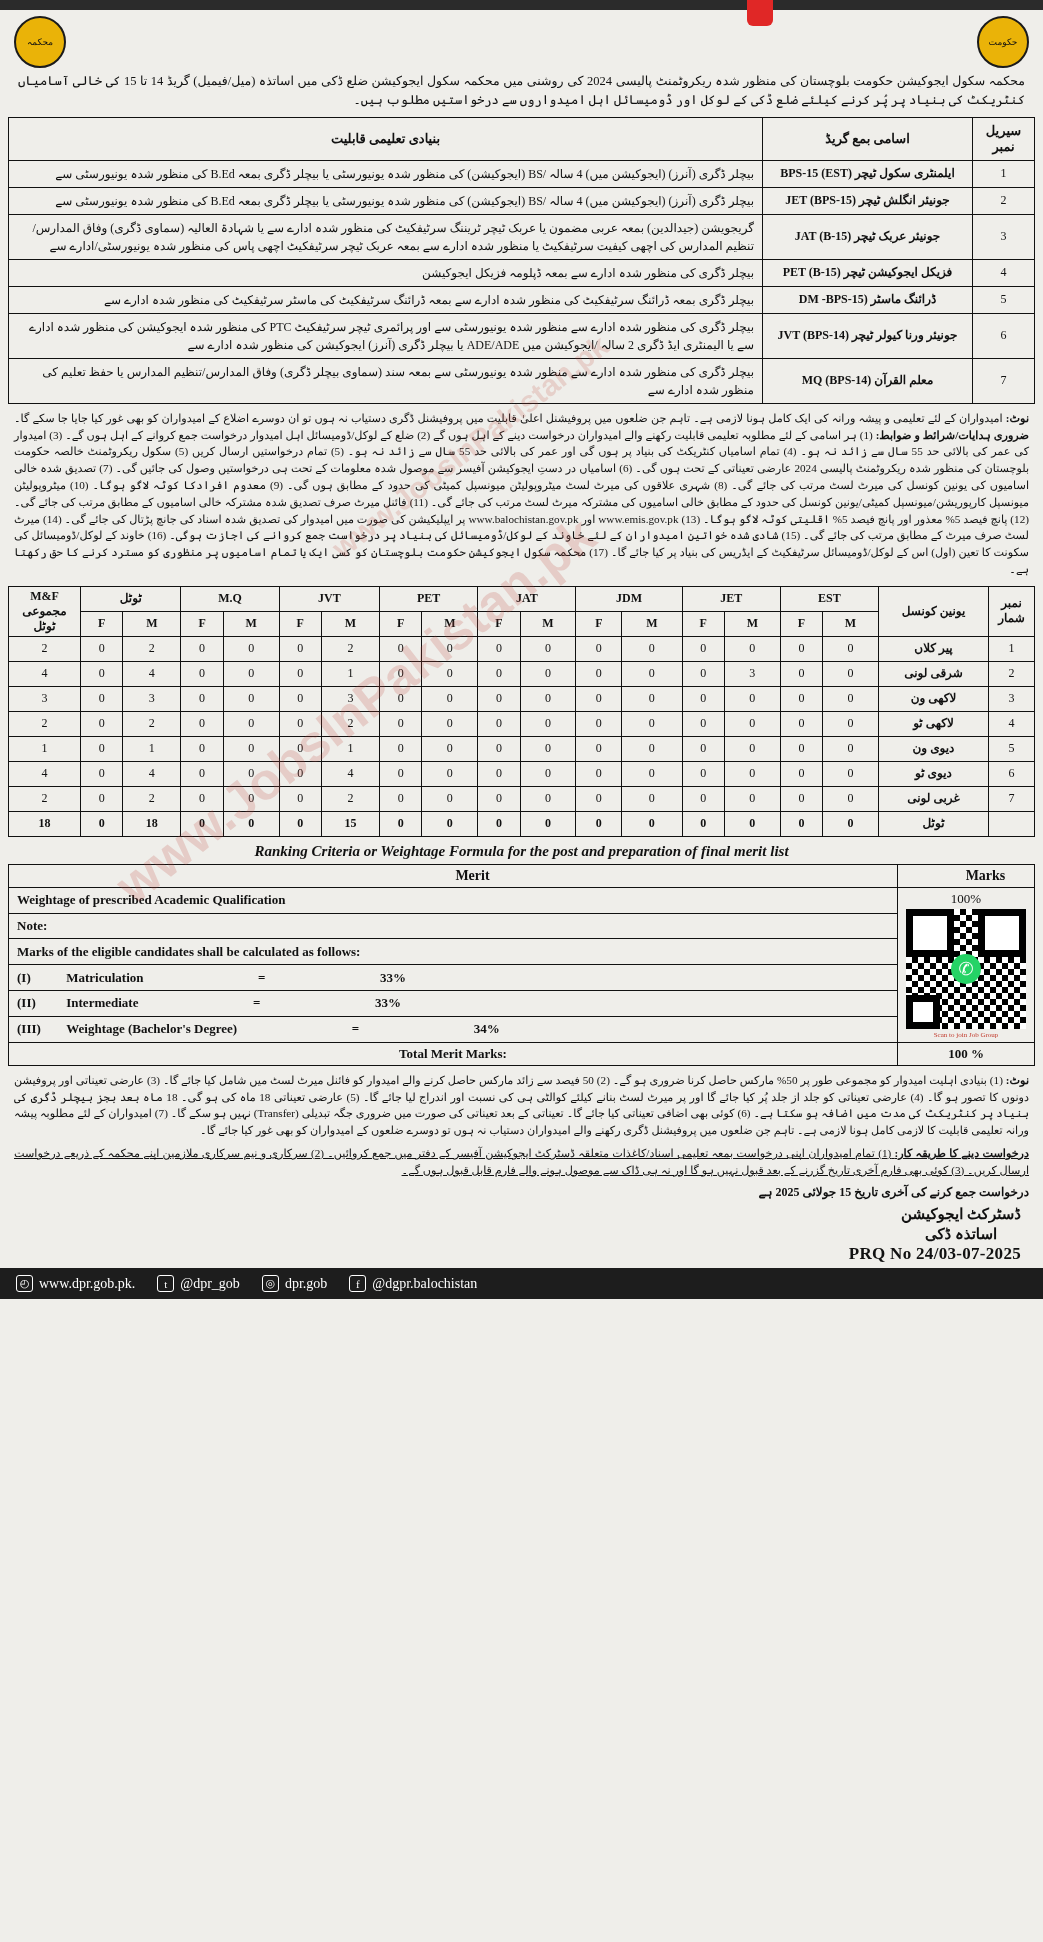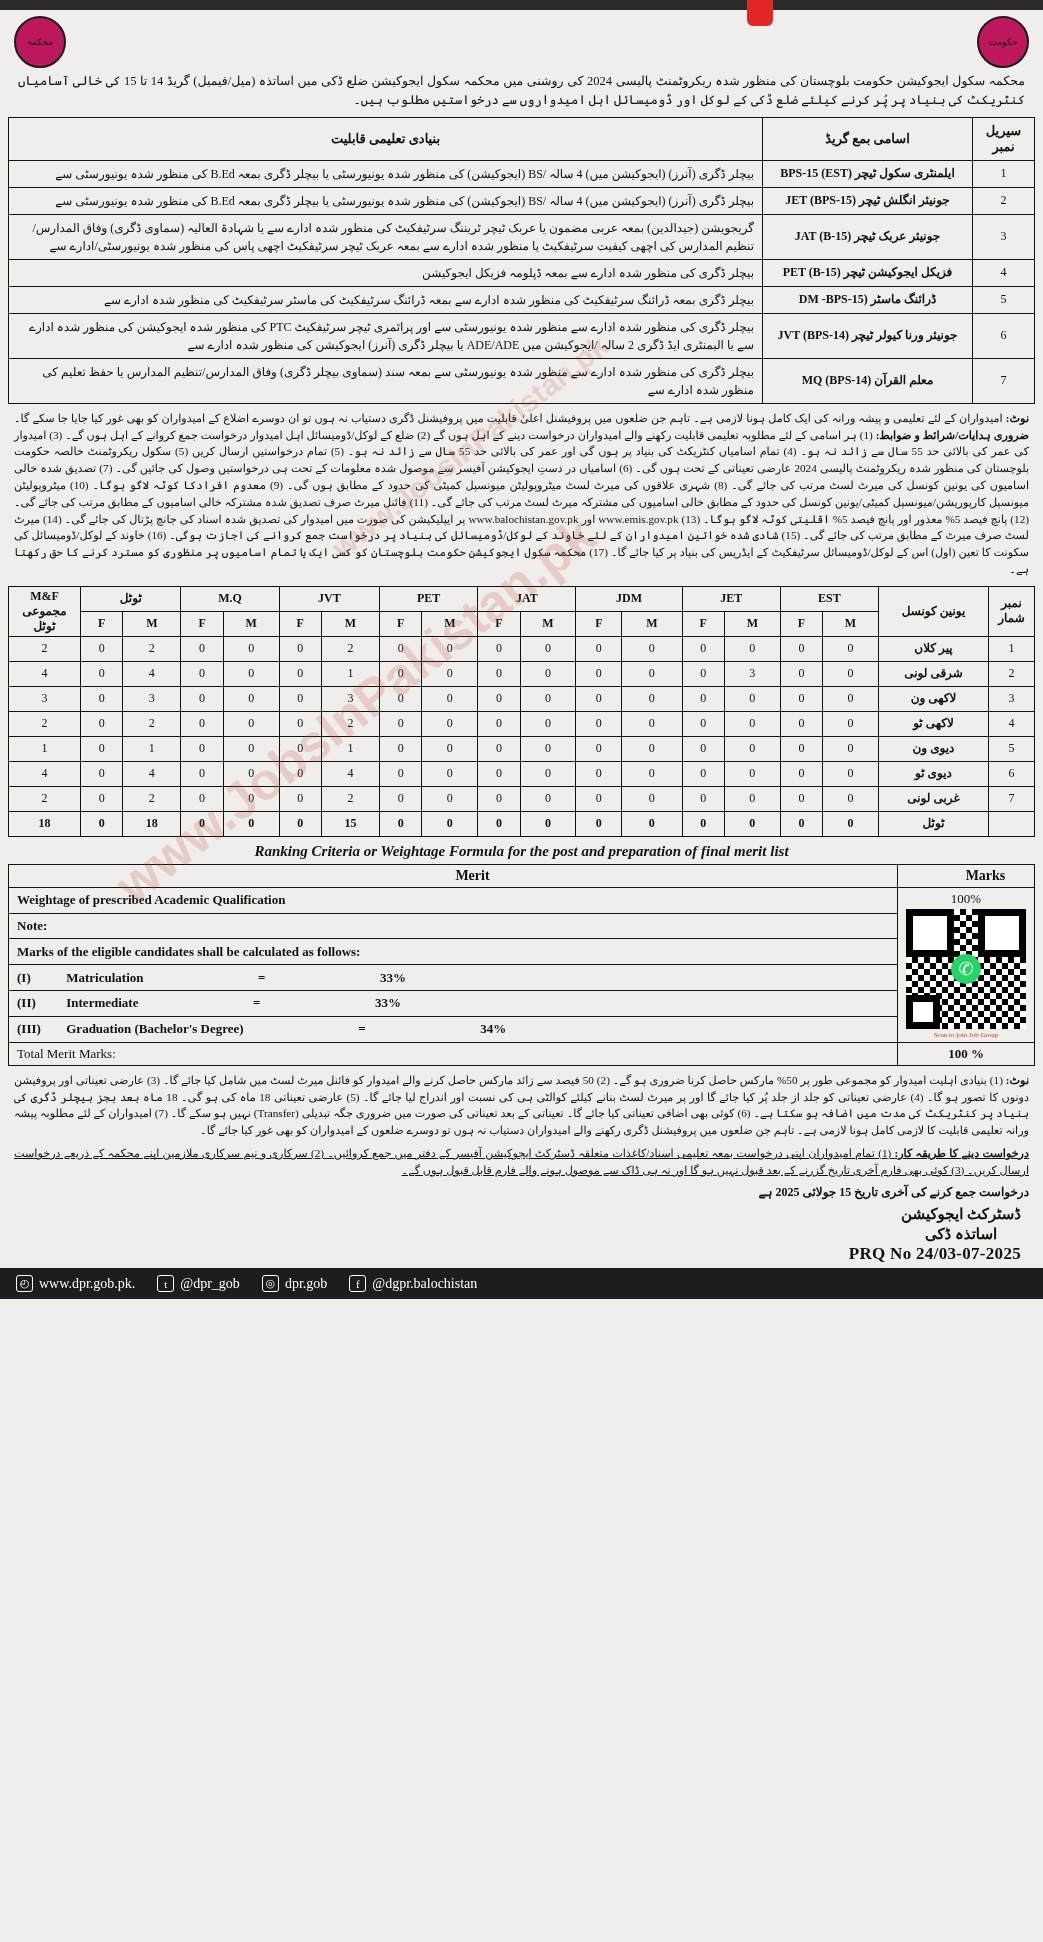--- a/index.html
+++ b/index.html
@@ -38,21 +38,21 @@
     display:flex;
     align-items:center;
     justify-content:space-between;
     padding:2px 6px 0 6px;
   }
   .seal {
     width:52px;height:52px;border-radius:50%;
     border:2px solid #1b1b1b;
     display:flex;align-items:center;justify-content:center;
     font-size:9px;line-height:1;text-align:center;
-    background:#be185d;
+    background:#eab308;
     flex:0 0 auto;
   }
   .seal span{display:block;}
   .hdr-title {
     flex:1;
     text-align:center;
     font-size:30px;
     font-weight:bold;
     letter-spacing:.5px;
     direction:rtl;
@@ -557,27 +557,27 @@
         <td>
           <span class="m-ind">(II)</span>
           <span class="m-lbl">Intermediate</span>
           <span class="m-eq">=</span>
           <span class="m-lbl">33%</span>
         </td>
       </tr>
       <tr class="m-row">
         <td>
           <span class="m-ind">(III)</span>
-          <span class="m-lbl">Graduation (Bachelor's Degree)</span>
+          <span class="m-lbl">Weightage (Bachelor's Degree)</span>
           <span class="m-eq">=</span>
           <span class="m-lbl">34%</span>
         </td>
       </tr>
       <tr>
-        <td style="text-align:left;font-weight:normal;">Total Merit Marks:</td>
+        <td style="text-align:center;font-weight:bold;">Total Merit Marks:</td>
         <td class="mk" style="font-weight:bold;">100 %</td>
       </tr>
     </tbody>
   </table>
 
   <div class="fnotes">
     <b>نوٹ:</b>
     <span>(1) بنیادی اہلیت امیدوار کو مجموعی طور پر 50% مارکس حاصل کرنا ضروری ہو گے۔ (2) 50 فیصد سے زائد مارکس حاصل کرنے والے امیدوار کو فائنل میرٹ لسٹ میں شامل کیا جائے گا۔ (3) عارضی تعیناتی اور پروفیشن دونوں کا تصور ہو گا۔ (4) عارضی تعیناتی کو جلد از جلد پُر کیا جائے گا اور پر میرٹ لسٹ بنانے کیلئے کوالٹی ہی کی نسبت اور اندراج لیا جائے گا۔ (5) عارضی تعیناتی 18 ماہ کی ہو گی۔ 18 ماہ بعد بجز بیچلر ڈگری کی بنیاد پر کنٹریکٹ کی مدت میں اضافہ ہو سکتا ہے۔ (6) کوئی بھی اضافی تعیناتی کیا جائے گا۔ تعیناتی کے بعد تعیناتی کی صورت میں ضروری جگہ تبدیلی (Transfer) نہیں ہو سکے گا۔ (7) امیدواران کے لئے مطلوبہ پیشہ ورانہ تعلیمی قابلیت کا لازمی کامل ہونا لازمی ہے۔ تاہم جن ضلعوں میں پروفیشنل ڈگری رکھنے والے امیدواران دستیاب نہ ہوں تو دوسرے ضلعوں کے امیدواران کو بھی غور کیا جائے گا۔</span>
   </div>
   <div class="howto">

